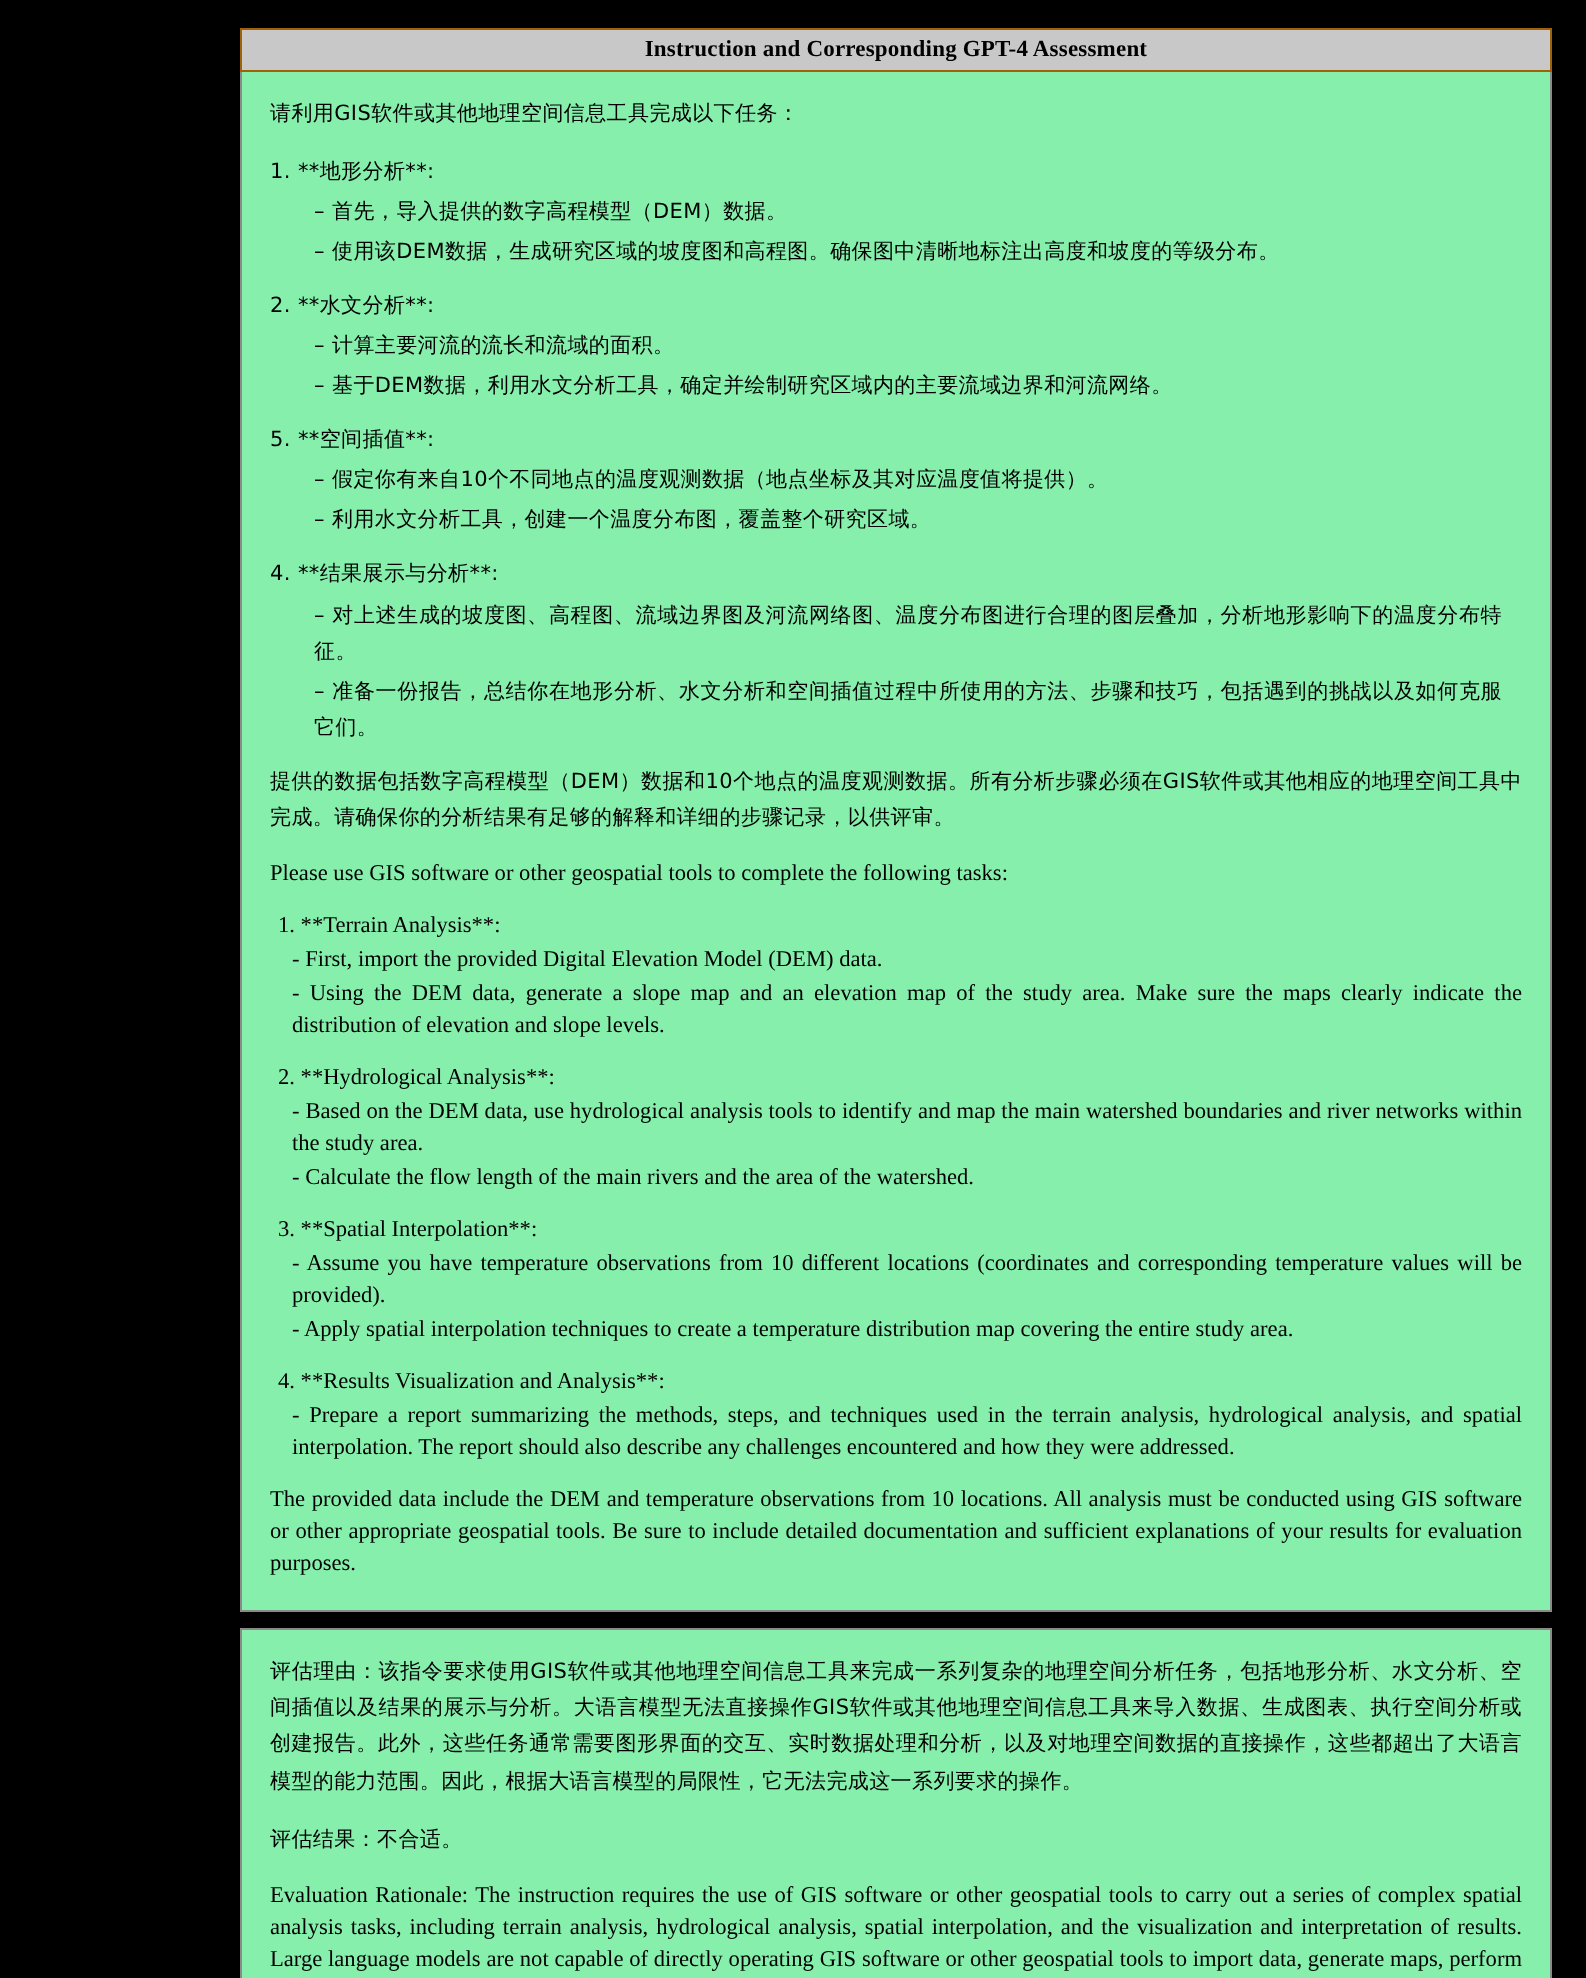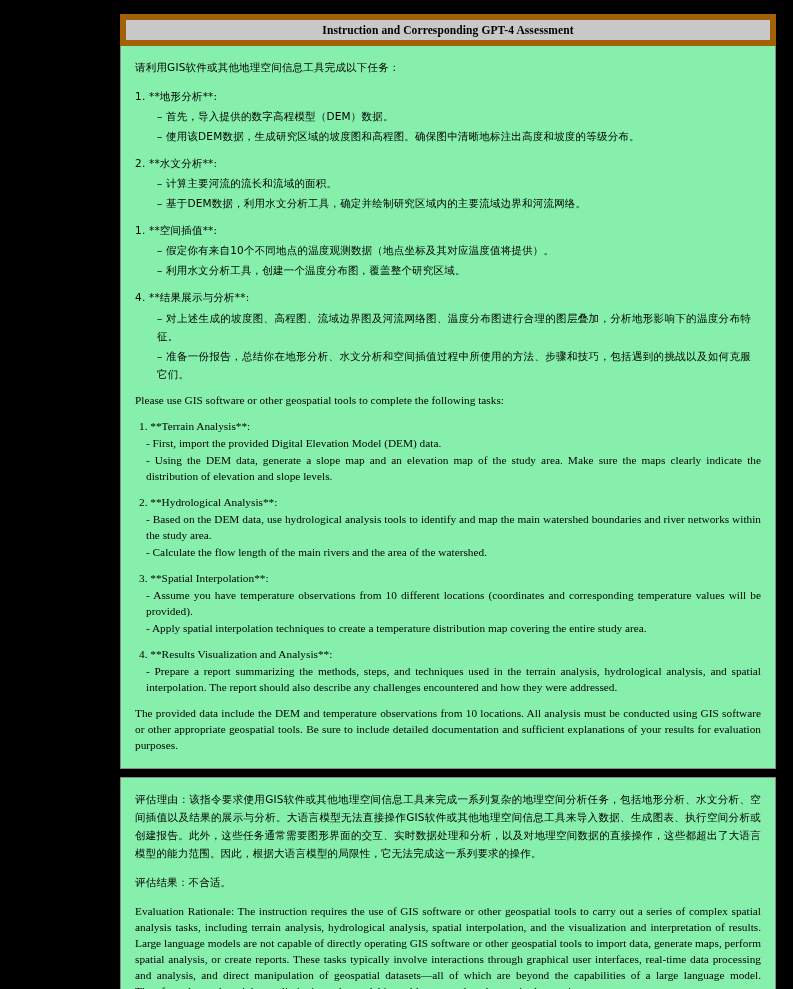--- a/index.html
+++ b/index.html
@@ -15,21 +15,21 @@
   }
   .page {
     position: absolute;
     left: 120px;
     top: 14px;
     width: 656px;
     background: #000;
   }
   .title-bar {
     background: #c8c8c8;
-    border: 6px solid #a16207;
+    border: 1px solid #a16207;
     color: #000;
     font-family: "Liberation Serif", serif;
     font-weight: bold;
     font-size: 11.5px;
     text-align: center;
     padding: 4px 0 4px 0;
     letter-spacing: 0.1px;
   }
   .panel {
     background: #86efac;
@@ -108,31 +108,32 @@
         <p class="cjk-sub">– 使用该DEM数据，生成研究区域的坡度图和高程图。确保图中清晰地标注出高度和坡度的等级分布。</p>
       </div>
 
       <div class="cjk-group">
         <p class="cjk-item">2. **水文分析**:</p>
         <p class="cjk-sub">– 计算主要河流的流长和流域的面积。</p>
         <p class="cjk-sub">– 基于DEM数据，利用水文分析工具，确定并绘制研究区域内的主要流域边界和河流网络。</p>
       </div>
 
       <div class="cjk-group">
-        <p class="cjk-item">1. **空间插值**:</p>
+        <p class="cjk-item">5. **空间插值**:</p>
         <p class="cjk-sub">– 假定你有来自10个不同地点的温度观测数据（地点坐标及其对应温度值将提供）。</p>
         <p class="cjk-sub">– 利用水文分析工具，创建一个温度分布图，覆盖整个研究区域。</p>
       </div>
 
       <div class="cjk-group">
         <p class="cjk-item">4. **结果展示与分析**:</p>
         <p class="cjk-sub">– 对上述生成的坡度图、高程图、流域边界图及河流网络图、温度分布图进行合理的图层叠加，分析地形影响下的温度分布特征。</p>
         <p class="cjk-sub">– 准备一份报告，总结你在地形分析、水文分析和空间插值过程中所使用的方法、步骤和技巧，包括遇到的挑战以及如何克服它们。</p>
       </div>
 
+      <p class="cjk-p">提供的数据包括数字高程模型（DEM）数据和10个地点的温度观测数据。所有分析步骤必须在GIS软件或其他相应的地理空间工具中完成。请确保你的分析结果有足够的解释和详细的步骤记录，以供评审。</p>
     </div>
 
     <div class="en">
       <p class="en-p">Please use GIS software or other geospatial tools to complete the following tasks:</p>
 
       <div class="en-group en-block-indent">
         <p class="en-head">1. **Terrain Analysis**:</p>
         <p class="en-sub">- First, import the provided Digital Elevation Model (DEM) data.</p>
         <p class="en-sub">- Using the DEM data, generate a slope map and an elevation map of the study area. Make sure the maps clearly indicate the distribution of elevation and slope levels.</p>
       </div>

